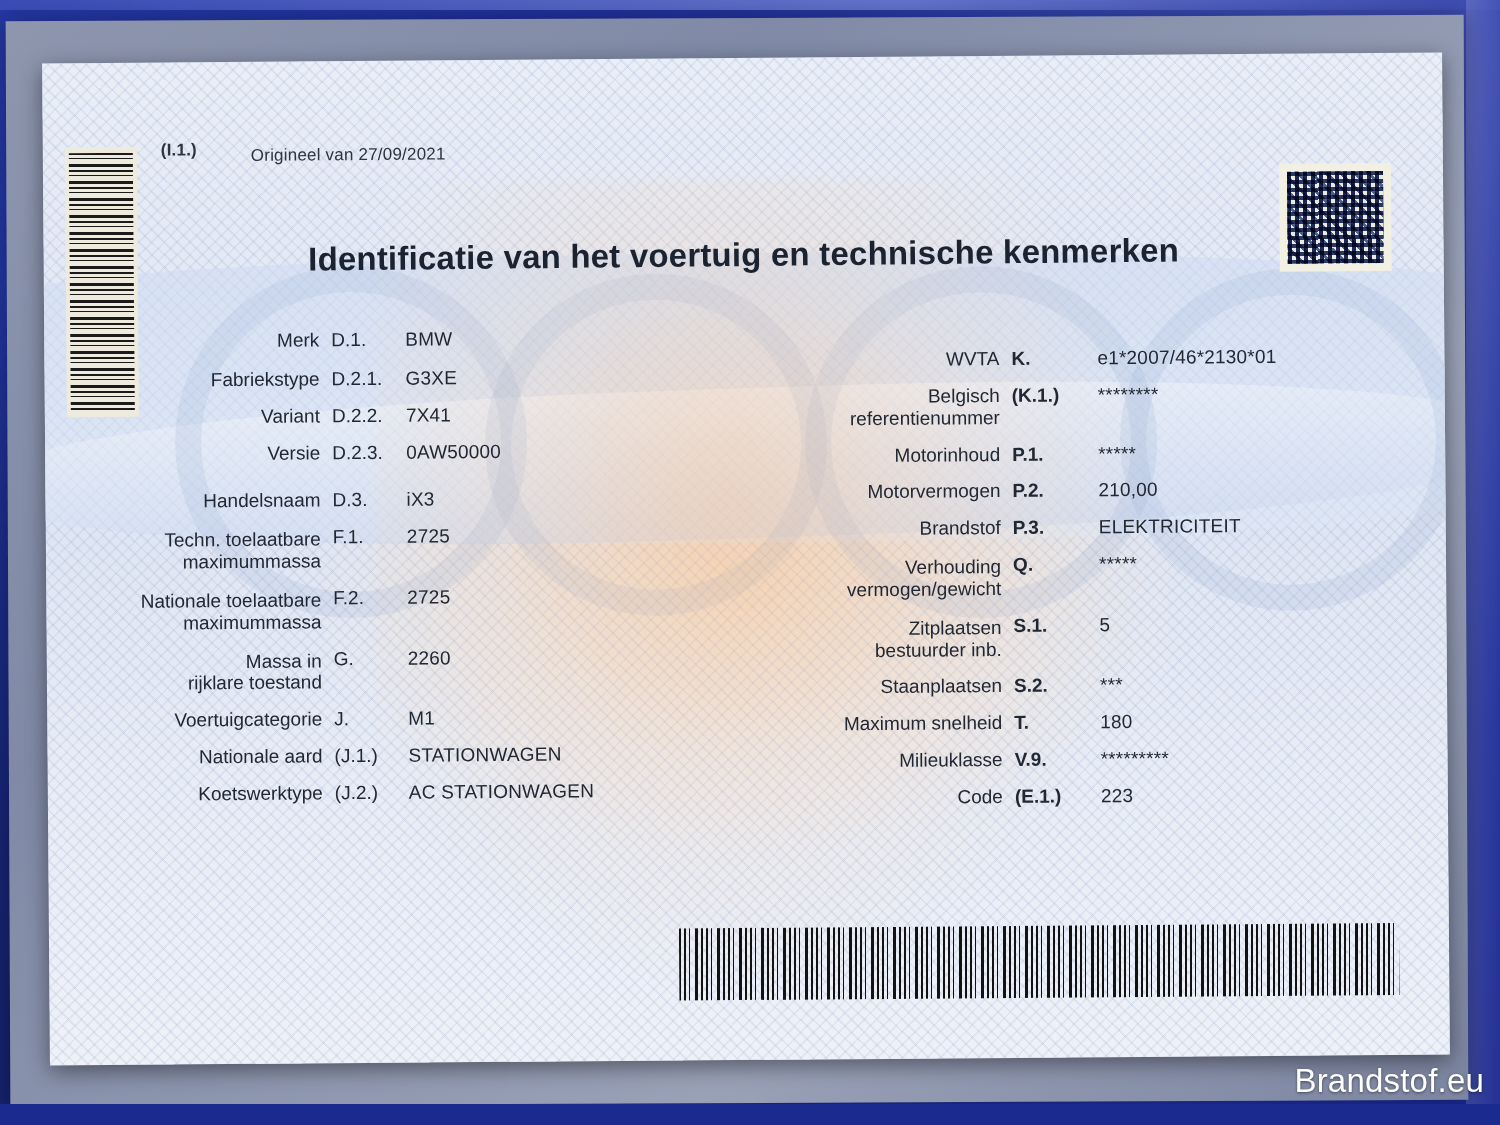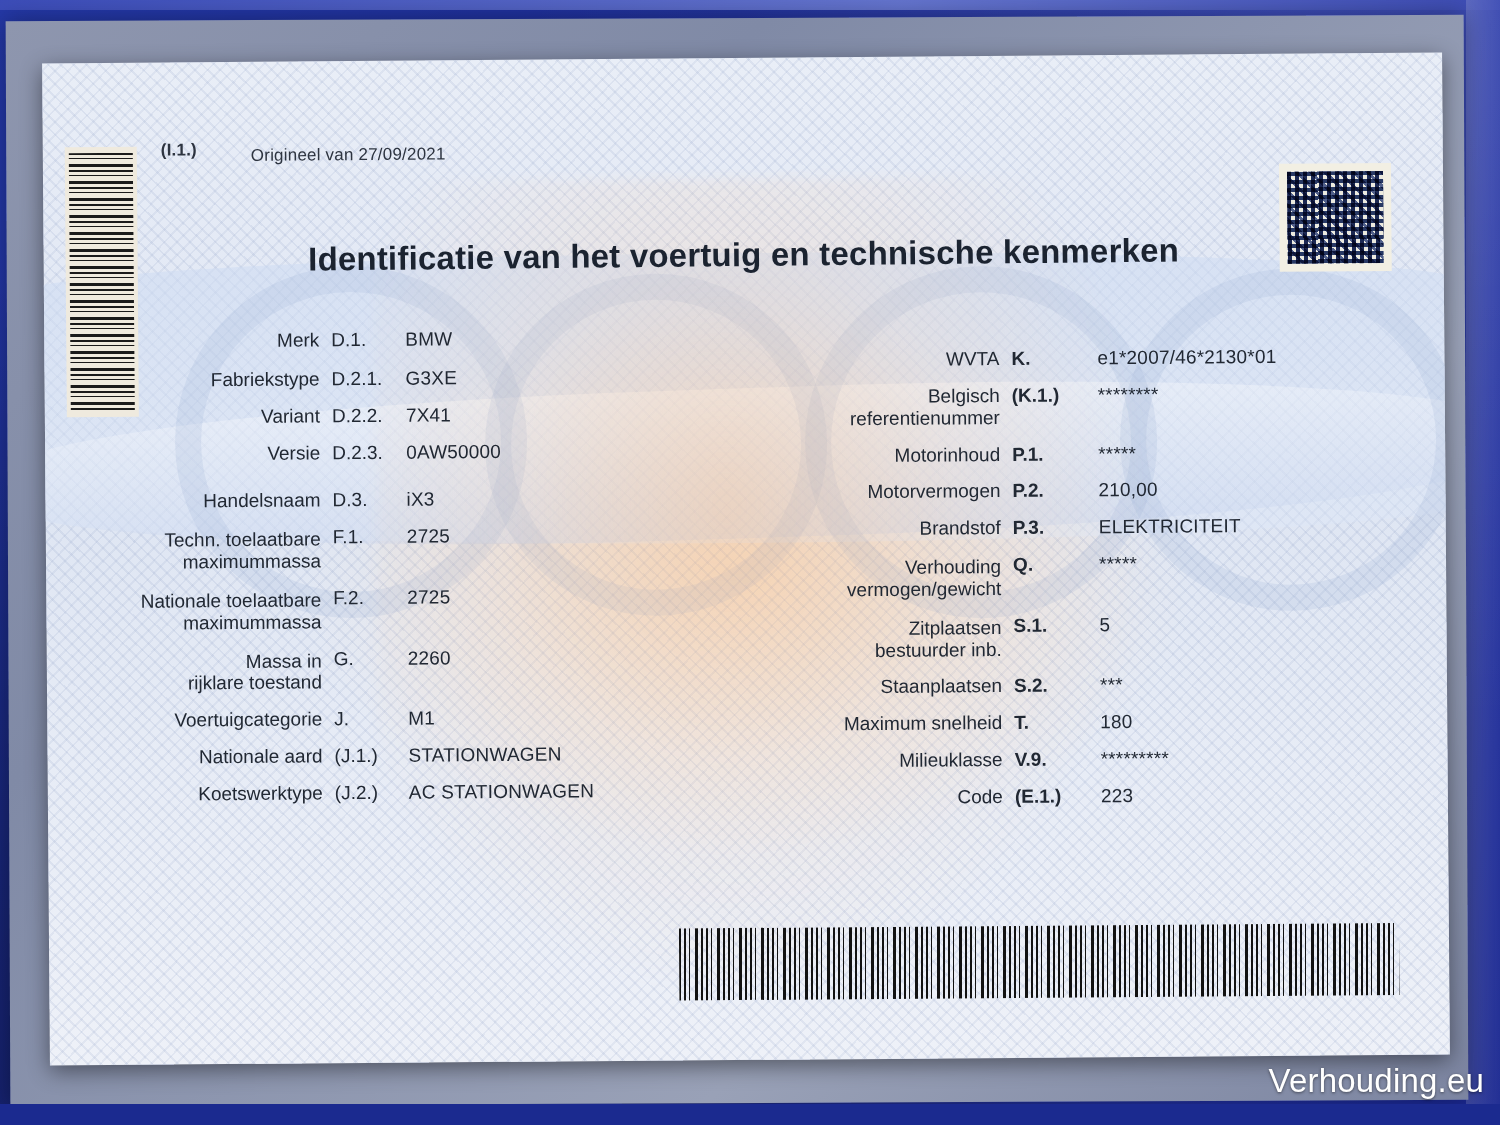--- a/index.html
+++ b/index.html
@@ -423,14 +423,14 @@
           <div class="val">223</div>
         </div>
       </div>
 
     <div class="barcode-h">
       <div class="bars"></div>
     </div>
 
   </div>
 
-  <div class="watermark">Verhouding.eu</div>
+  <div class="watermark">Brandstof.eu</div>
 </div>
 
 </body></html>

